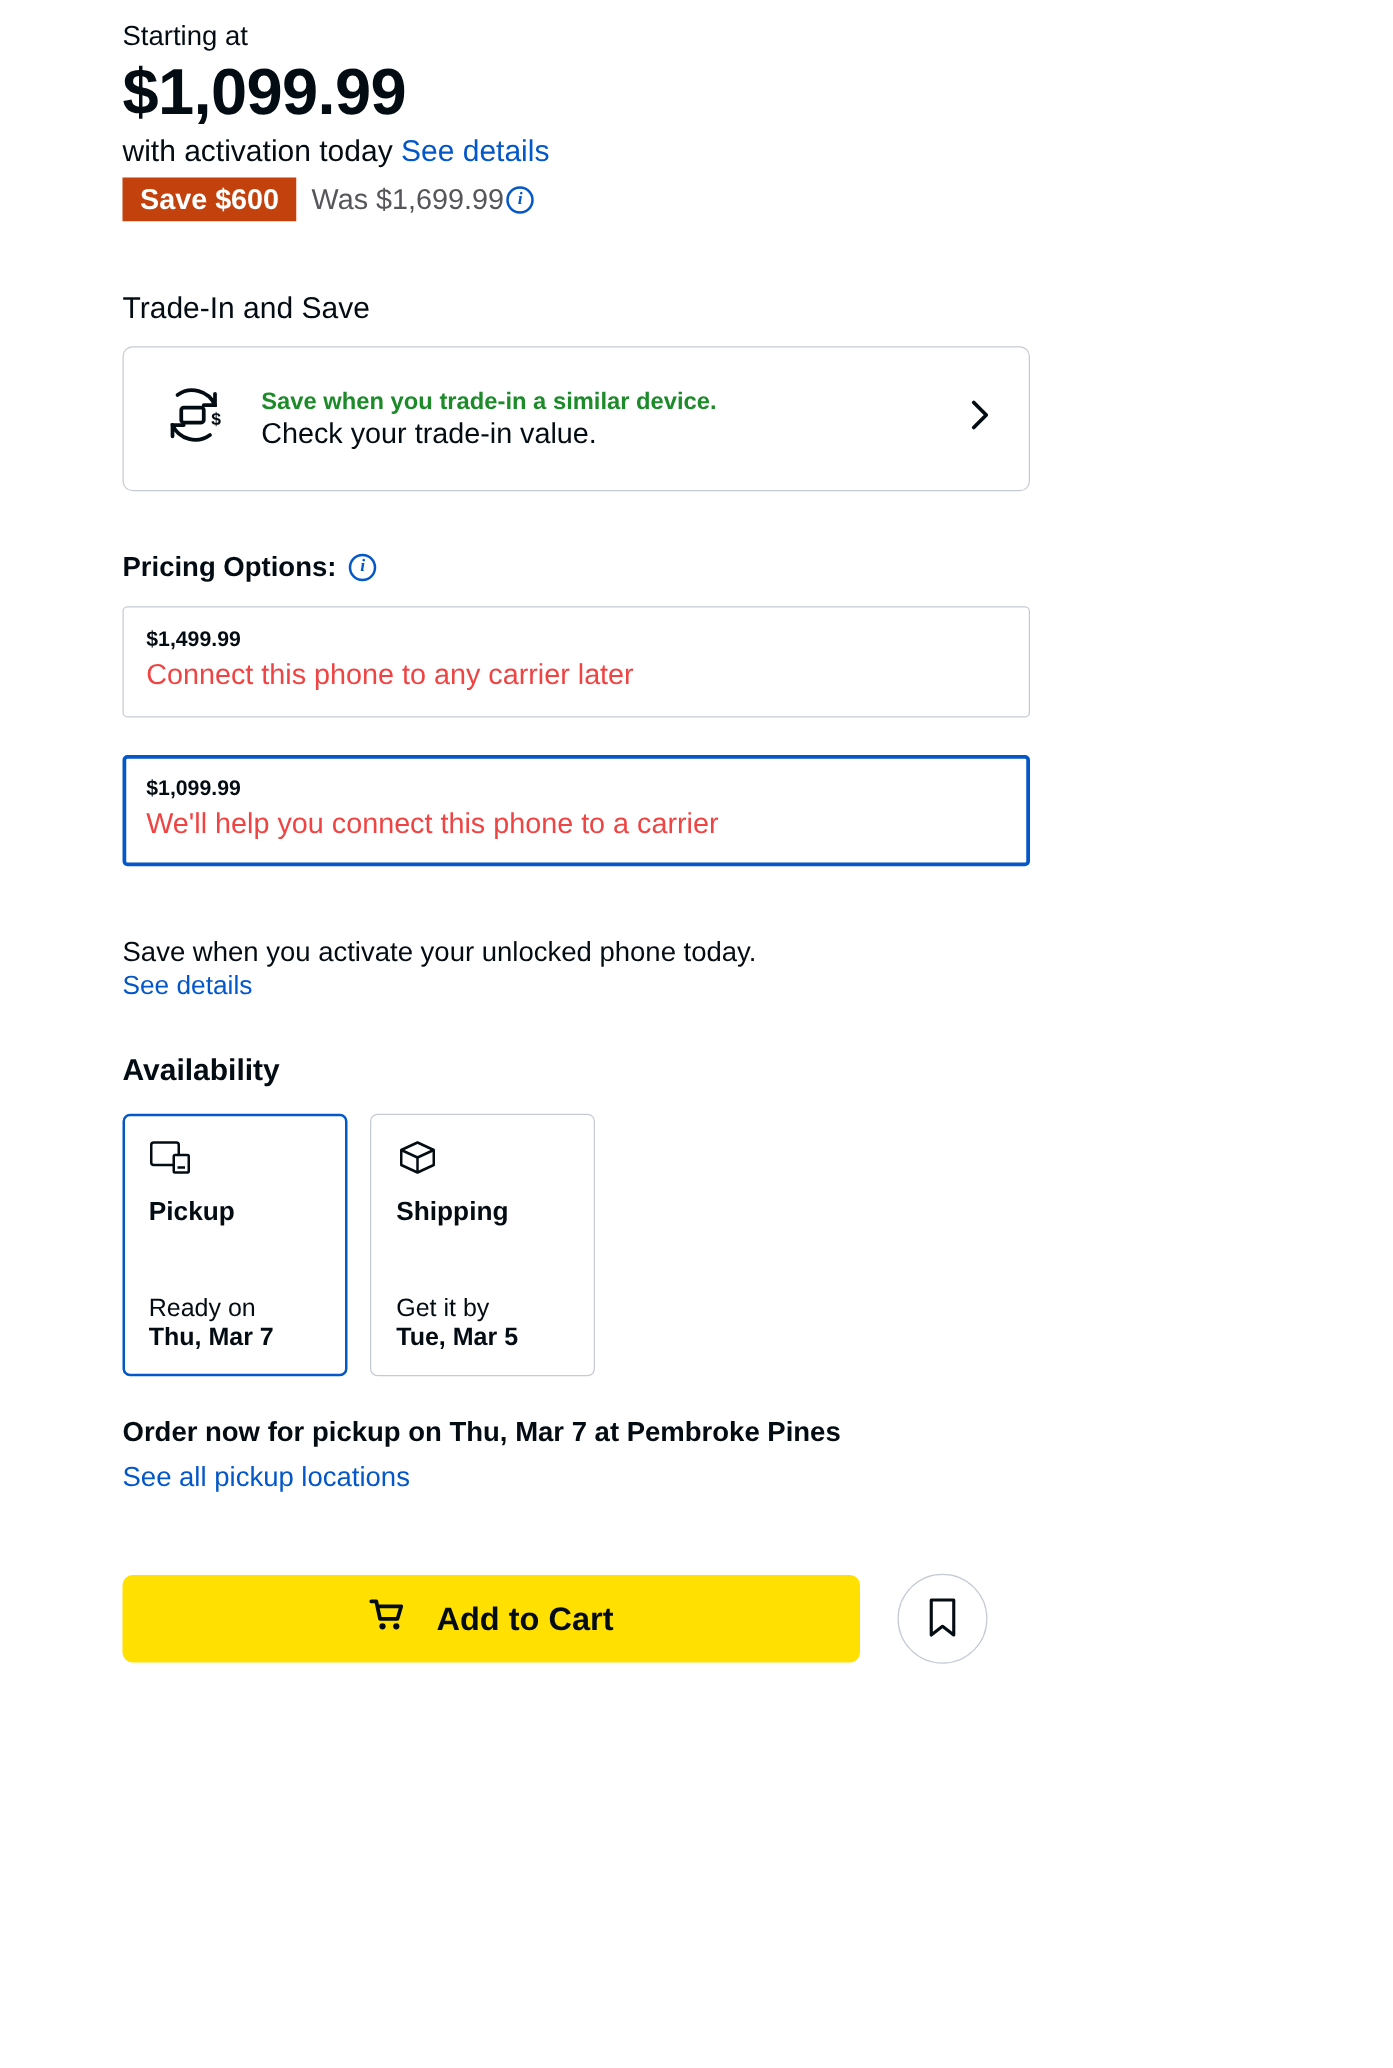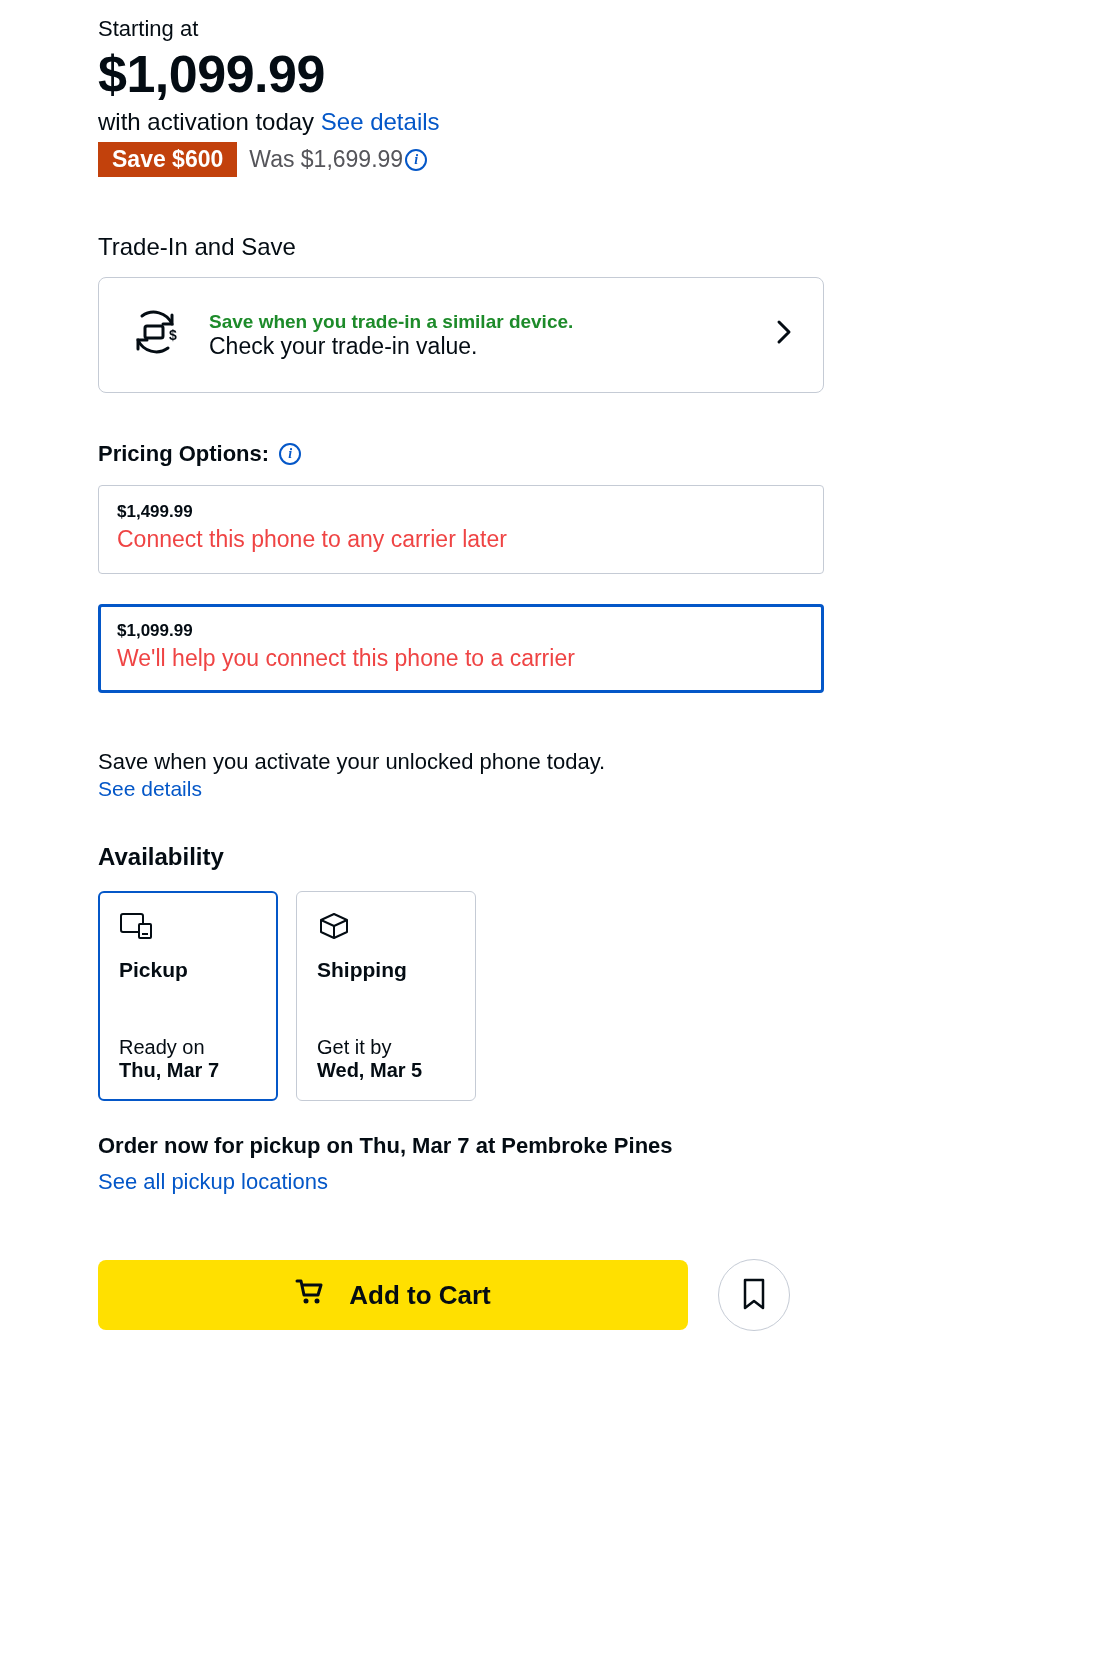--- a/index.html
+++ b/index.html
@@ -243,21 +243,21 @@
           <svg width="34" height="30" viewBox="0 0 34 30" fill="none" stroke="#040c13" stroke-width="2" stroke-linejoin="round">
             <path d="M4 10 L17 4 L30 10 L30 22 L17 28 L4 22 Z"></path>
             <path d="M4 10 L17 16 L30 10"></path>
             <path d="M17 16 L17 28"></path>
           </svg>
         </span>
         <div class="fulfil-label">Shipping</div>
       </div>
       <div>
         <div class="fulfil-status">Get it by</div>
-        <div class="fulfil-date">Wed, Mar 5</div>
+        <div class="fulfil-date">Tue, Mar 5</div>
       </div>
     </div>
   </div>
 
   <div class="pickup-summary">Order now for pickup on Thu, Mar 7 at Pembroke Pines</div>
   <a class="see-all-locations">See all pickup locations</a>
 
   <div class="cta-row">
     <button class="add-to-cart">
       <span>

